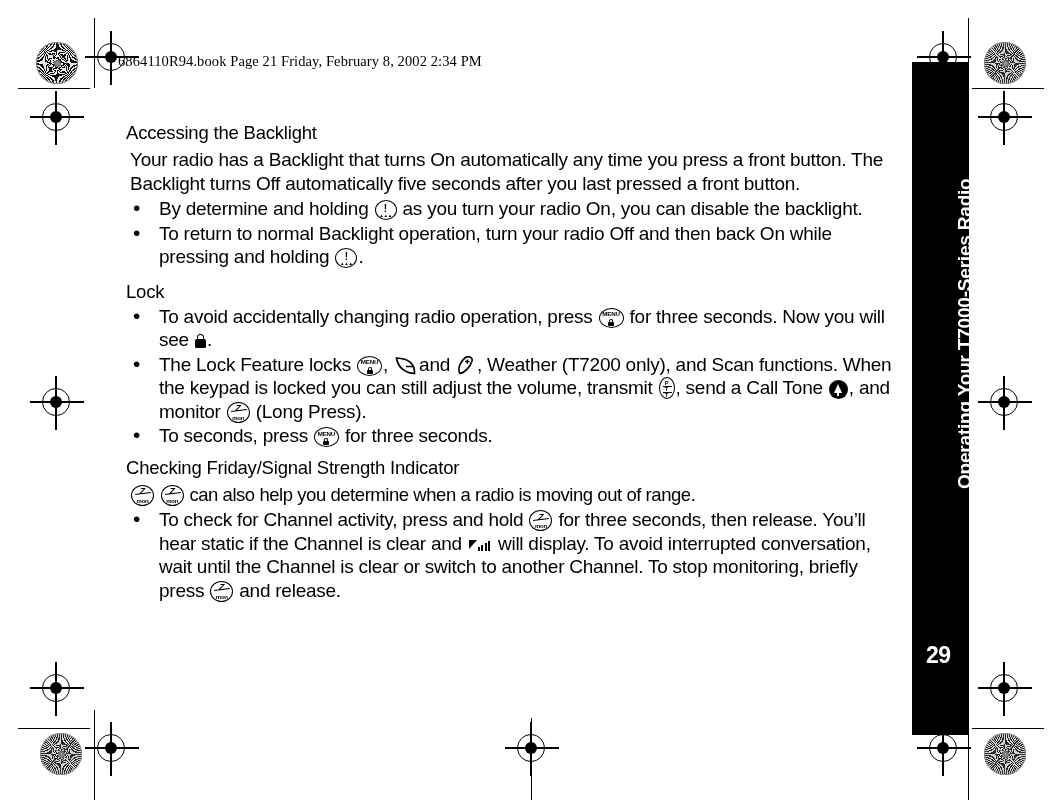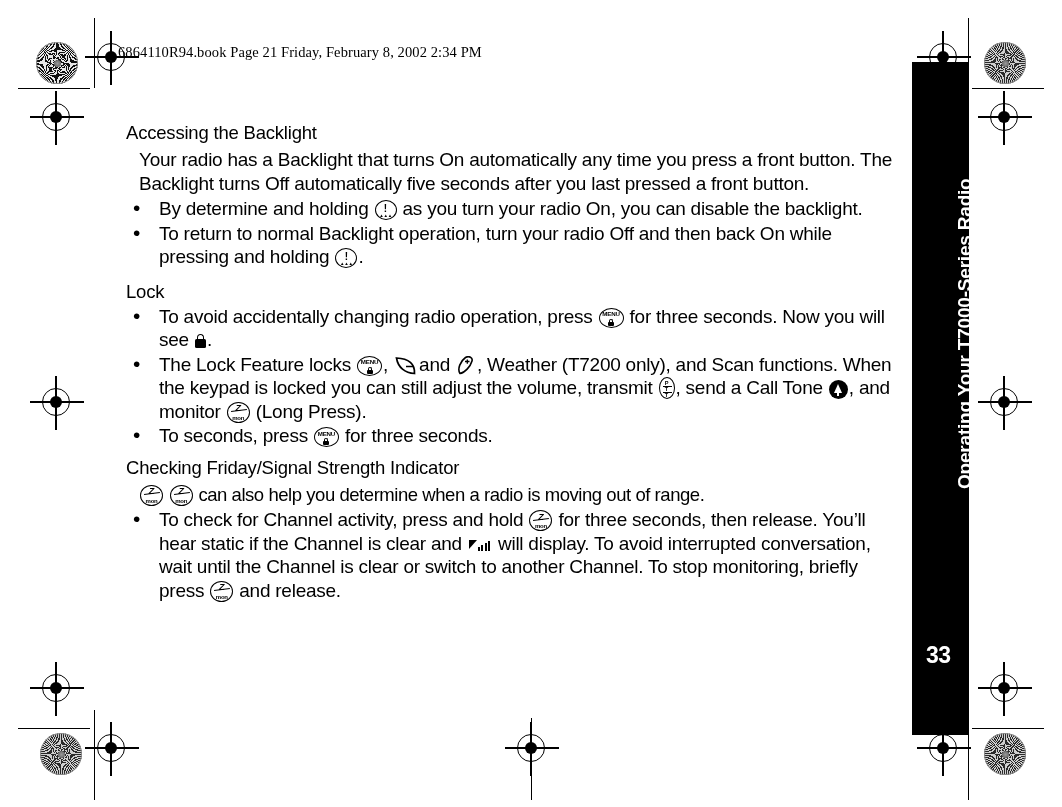--- a/index.html
+++ b/index.html
@@ -59,21 +59,21 @@
     margin: -3.5px 0 0 -3.5px;
     border-radius: 50%;
     background: radial-gradient(#999, #555);
   }
   .hline { position: absolute; height: 1.3px; background: #000; }
   .vline { position: absolute; width: 1.3px; background: #000; }
 
   
   .bookline {
     position: absolute;
-    left: 118px; top: 44px;
+    left: 118px; top: 53px;
     font-family: "Liberation Serif", serif;
     font-size: 14.5px;
     letter-spacing: 0.1px;
     white-space: nowrap;
   }
 
   
   .sidetab {
     position: absolute;
     left: 912px; top: 62px;
@@ -112,21 +112,21 @@
   h2.sect {
     font-size: 18.5px;
     font-weight: normal;
     margin: 0 0 4px 0;
     letter-spacing: -0.2px;
   }
   h2.sect.lockhd { margin-top: 12px; margin-bottom: 1px; }
   p.body {
     font-size: 19px;
     line-height: 23.5px;
-    margin: 0 0 2px 13px;
+    margin: 0 0 2px 4px;
     letter-spacing: -0.25px;
   }
   p.body.cond {
     letter-spacing: -0.45px;
     font-size: 18.5px;
   }
   ul.bl {
     list-style: none;
     margin: 2px 0 0 0;
     padding: 0;
@@ -356,21 +356,21 @@
   <div class="hline" style="left:972px; top:88px; width:72px;"></div>
   <div class="hline" style="left:18px; top:728px; width:72px;"></div>
   <div class="hline" style="left:972px; top:728px; width:72px;"></div>
   <div class="vline" style="left:531px; top:718px; height:82px;"></div>
 </div>
 
 <div class="bookline">6864110R94.book  Page 21  Friday, February 8, 2002  2:34 PM</div>
 
 <div class="sidetab">
   <div class="sidetab-title">Operating Your T7000-Series Radio</div>
-  <div class="page-number">33</div>
+  <div class="page-number">29</div>
 </div>
 
 <div class="content">
 
   <h2 class="sect">Accessing the Backlight</h2>
   <p class="body">Your radio has a Backlight that turns On automatically any time you press a front button. The Backlight turns Off automatically five seconds after you last pressed a front button.</p>
 
   <ul class="bl">
     <li>
       <span class="bul">•</span>

